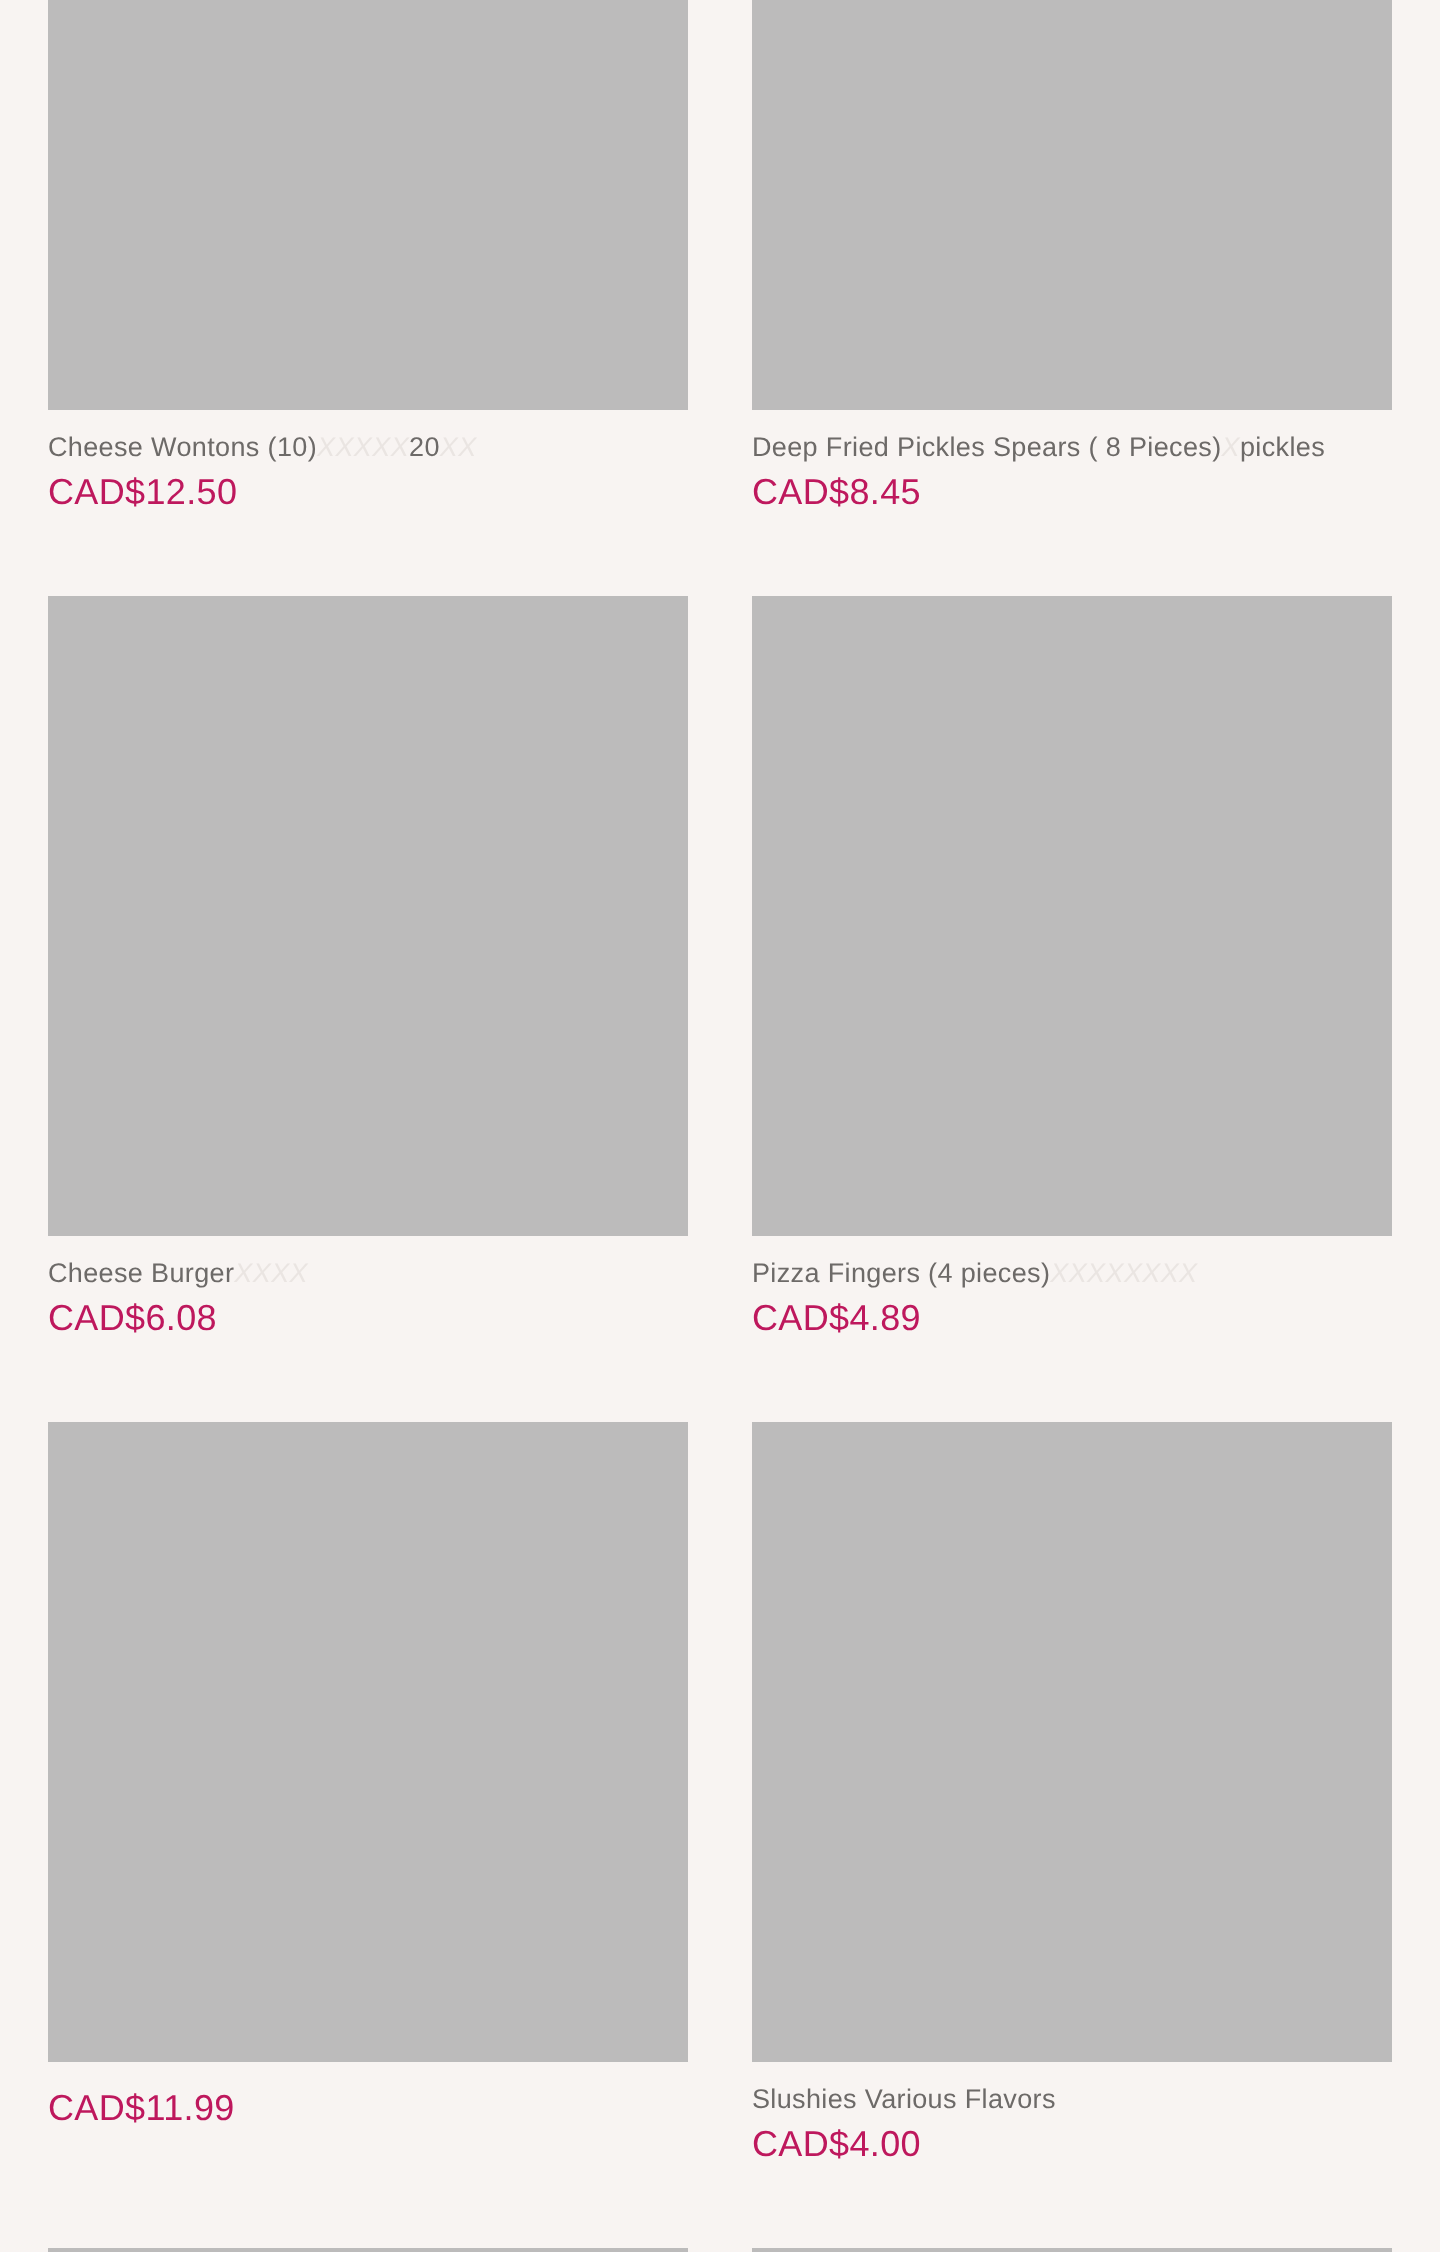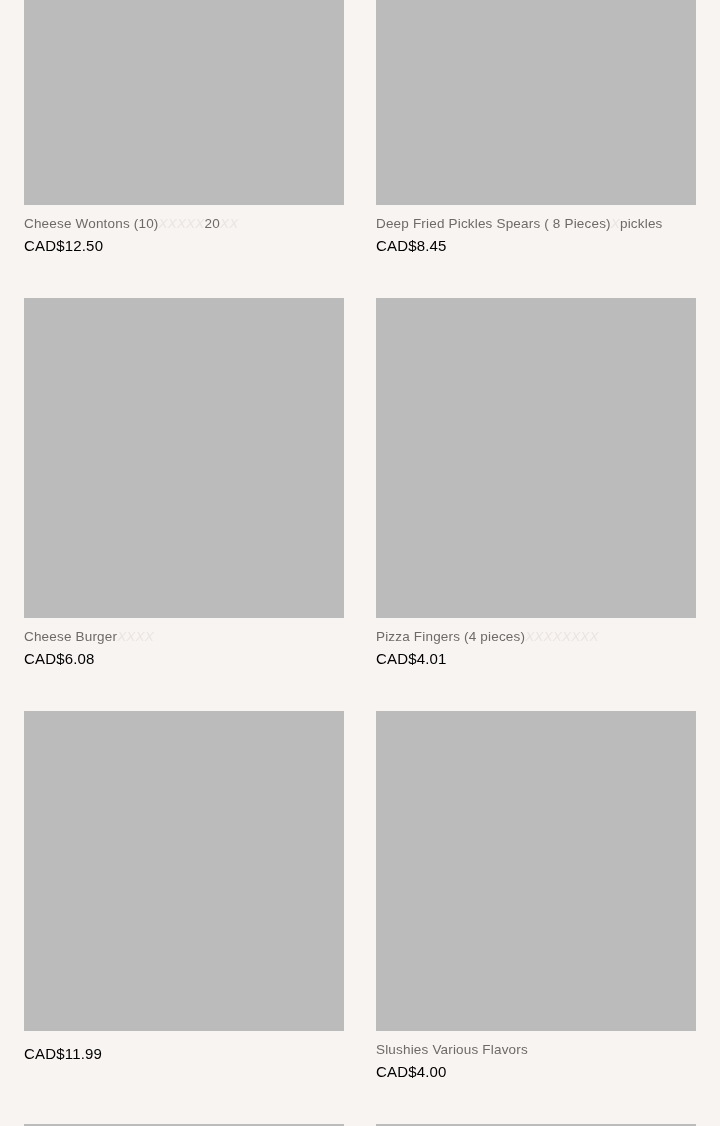--- a/index.html
+++ b/index.html
@@ -48,23 +48,23 @@
   .card-title {
     font-size: 13.5px;
     line-height: 18px;
     color: #6d6a68;
     letter-spacing: 0.18px;
     white-space: nowrap;
     overflow: visible;
   }
 
   .card-price {
-    font-size: 15px;
+    font-size: 18px;
     line-height: 18px;
-    color: #000000;
+    color: #be185d;
     letter-spacing: 0.18px;
     margin-top: 4px;
   }
 
   
   .ghost {
     color: #eae5e2;
     letter-spacing: 0.2px;
     font-style: italic;
   }
@@ -98,21 +98,21 @@
     <div class="card-body">
       <div class="card-title"><span>Cheese Burger</span><span class="ghost">XXXX</span></div>
       <div class="card-price">CAD$6.08</div>
     </div>
   </div>
 
   <div class="menu-card">
     <div class="card-thumb"></div>
     <div class="card-body">
       <div class="card-title"><span>Pizza Fingers (4 pieces)</span><span class="ghost">XXXXXXXX</span></div>
-      <div class="card-price">CAD$4.01</div>
+      <div class="card-price">CAD$4.89</div>
     </div>
   </div>
 
   <div class="menu-card">
     <div class="card-thumb"></div>
     <div class="card-body">
       <div class="card-price">CAD$11.99</div>
     </div>
   </div>
 

